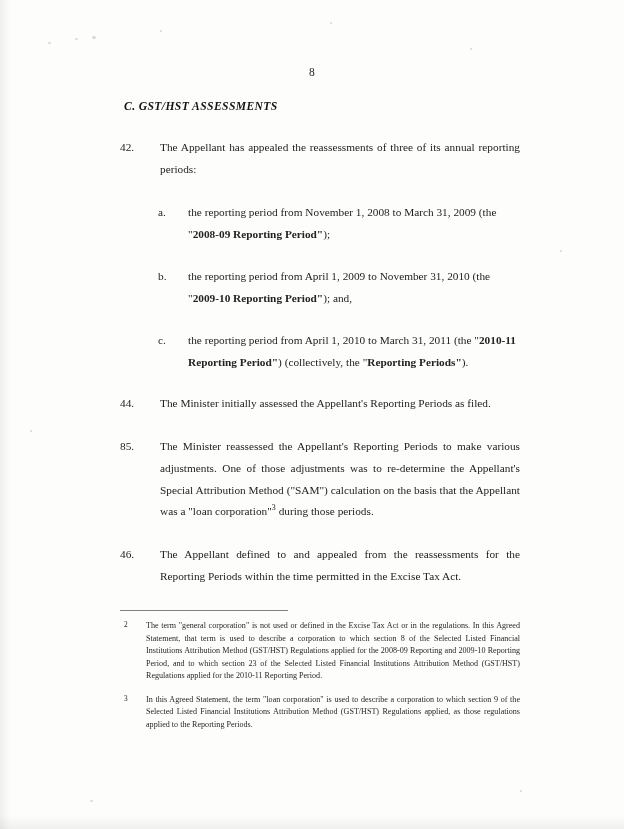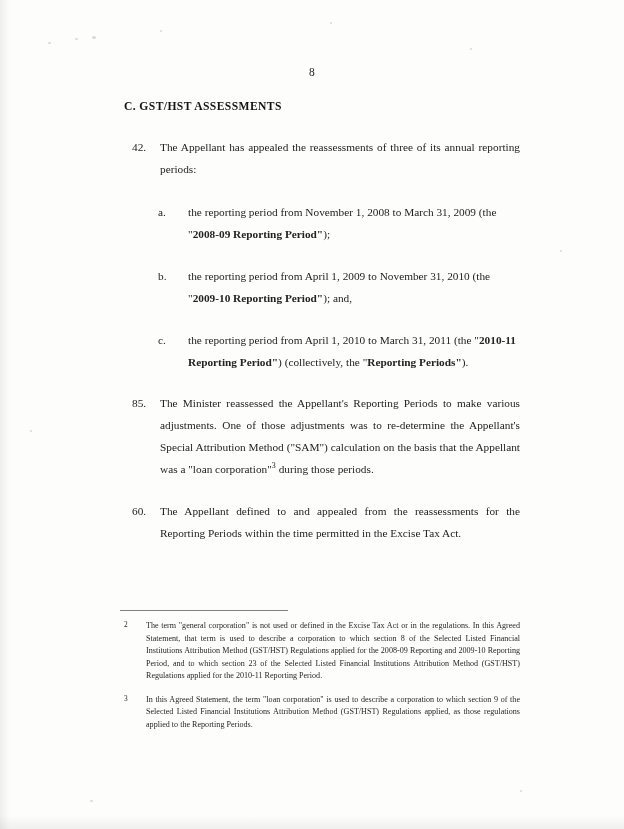--- a/index.html
+++ b/index.html
@@ -42,33 +42,34 @@
     top: 100px;
     left: 120px;
     width: 400px;
   }
   .section-heading {
     font-size: 11.6px;
     font-weight: bold;
     letter-spacing: .4px;
     margin: 0 0 24px 4px;
     color: #141414;
+    font-style: italic;
   }
   .para {
     position: relative;
     margin: 0 0 21px 0;
     padding-left: 40px;
     font-size: 11.3px;
     line-height: 1.92;
     text-align: justify;
     color: #232323;
   }
   .para .num {
     position: absolute;
-    left: 12px;
+    left: 0;
     top: 0;
     width: 28px;
     font-size: 11.3px;
     color: #232323;
   }
   .sub-list {
     margin: 16px 0 6px 0;
     padding: 0;
     list-style: none;
   }
@@ -176,28 +177,32 @@
         <span class="marker">b.</span>
         <span>the reporting period from April 1, 2009 to November 31, 2010 (the "</span><span class="b">2009-10 Reporting Period"</span><span>); and,</span>
       </li>
       <li class="sub-item">
         <span class="marker">c.</span>
         <span>the reporting period from April 1, 2010 to March 31, 2011 (the "</span><span class="b">2010-11 Reporting Period"</span><span>) (collectively, the "</span><span class="b">Reporting Periods"</span><span>).</span>
       </li>
     </ul>
 
 
+    <div class="para">
+      <span class="num">44.</span>
+      <span>The Minister initially assessed the Appellant's Reporting Periods as filed.</span>
+    </div>
 
     <div class="para">
       <span class="num">85.</span>
       <span>The Minister reassessed the Appellant's Reporting Periods to make various adjustments.  One of those adjustments was to re-determine the Appellant's Special Attribution Method ("SAM") calculation on the basis that the Appellant was a "loan corporation"</span><sup class="fn">3</sup><span> during those periods.</span>
     </div>
 
     <div class="para">
-      <span class="num">60.</span>
+      <span class="num">46.</span>
       <span>The Appellant defined to and appealed from the reassessments for the Reporting Periods within the time permitted in the </span><span class="i">Excise Tax Act</span><span>.</span>
     </div>
 
   </div>
 
   <div class="footnote-rule"></div>
 
   <div class="footnotes">
     <div class="footnote">
       <span class="fnum">2</span>

